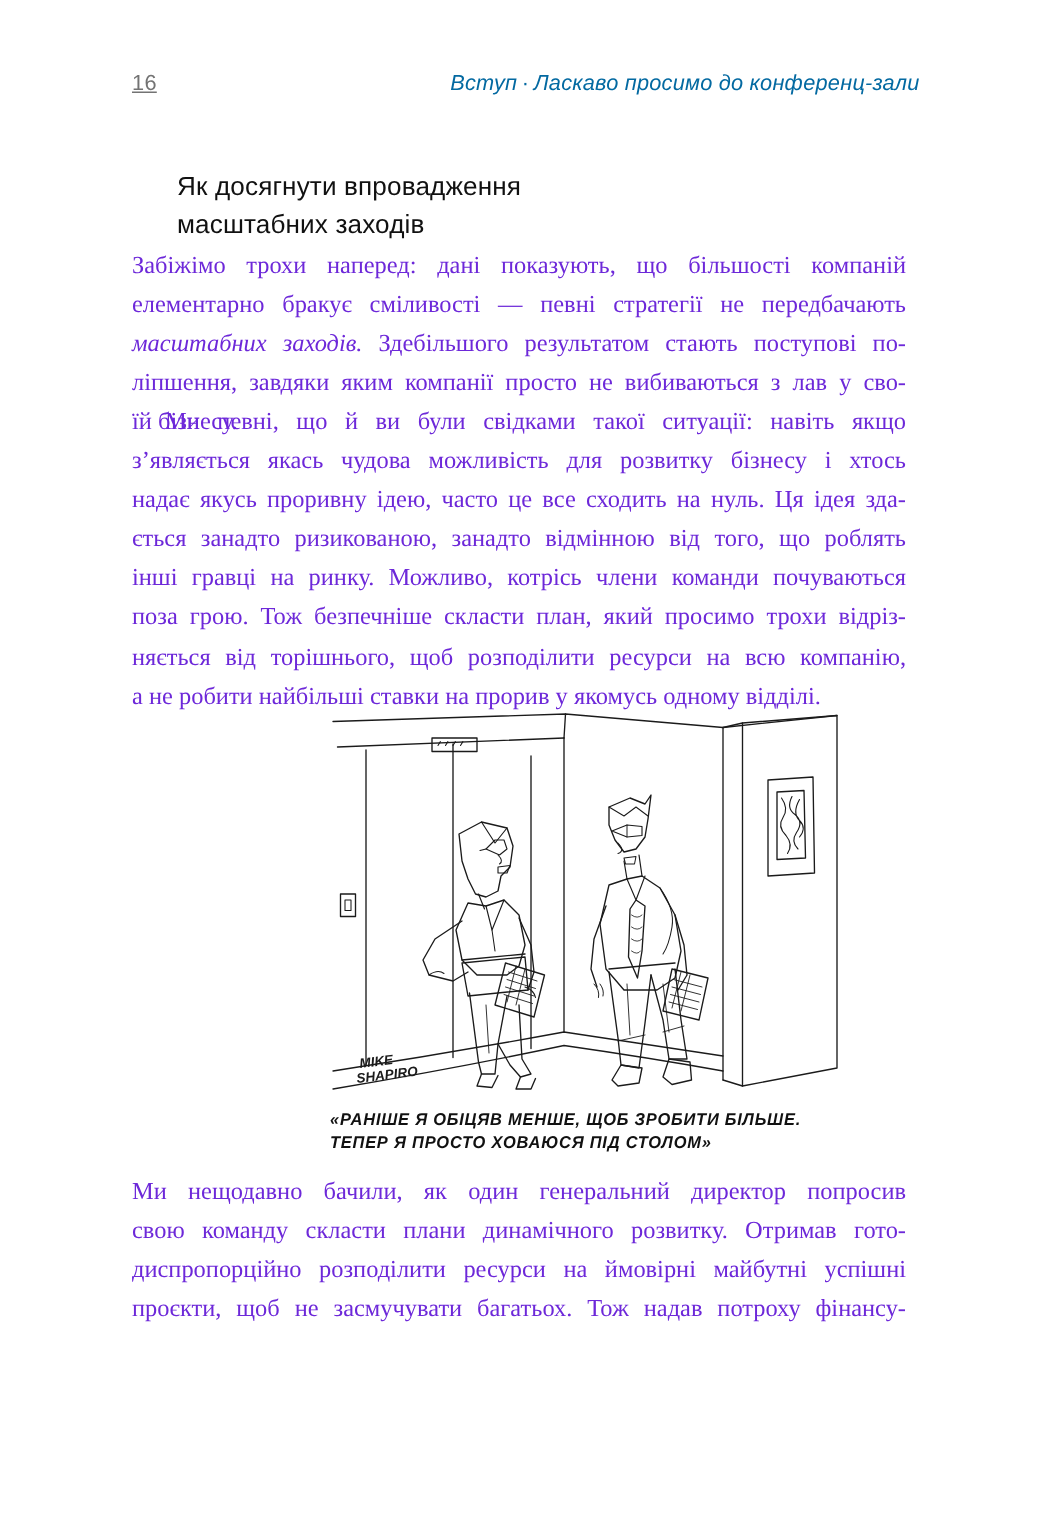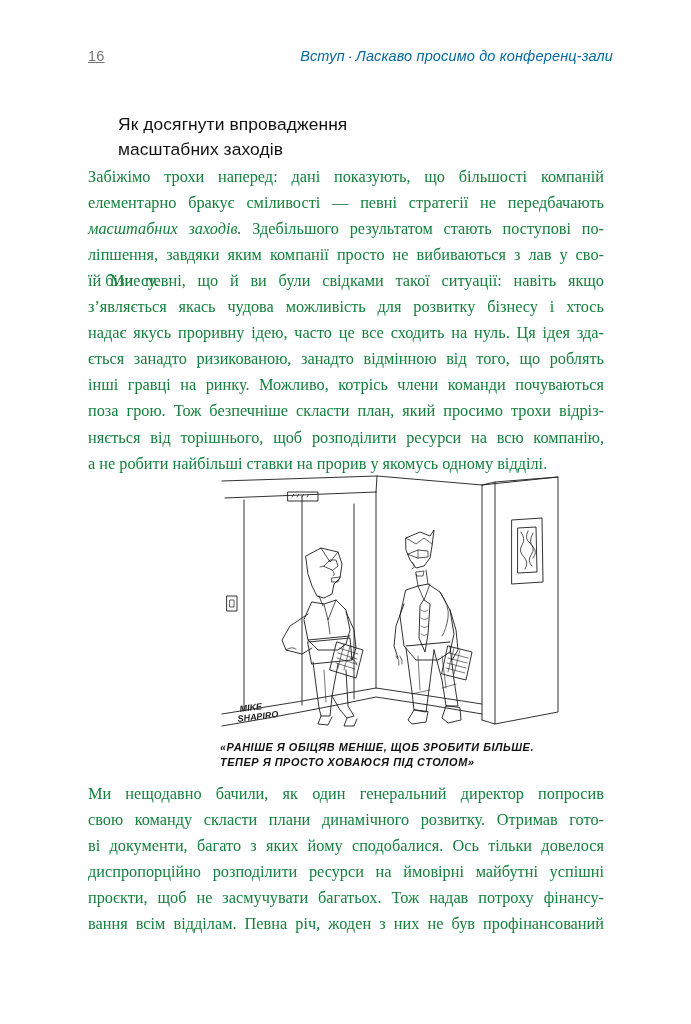--- a/index.html
+++ b/index.html
@@ -71,21 +71,21 @@
   
   .body-block {
     position: absolute;
     left: 88px;
     width: 516px;
     font-family: "Liberation Serif", serif;
     font-size: 16.3px;
     line-height: 26.1px;
     text-align: justify;
     text-justify: inter-word;
-    color: #15803d;
+    color: #6d28d9;
     hyphens: none;
   }
   .body-block p {
     margin: 0;
   }
   .body-block i { font-style: italic; }
 
   #para-1 { top: 164px; }
   #para-2 { top: 268px; }
   #para-3 { top: 781px; }
@@ -294,20 +294,18 @@
     <figcaption class="cartoon-caption">
       <span class="cline">«РАНІШЕ Я ОБІЦЯВ МЕНШЕ, ЩОБ ЗРОБИТИ БІЛЬШЕ.</span>
       <span class="cline">ТЕПЕР Я ПРОСТО ХОВАЮСЯ ПІД СТОЛОМ»</span>
     </figcaption>
   </figure>
 
   <div class="body-block" id="para-3">
     <p>
       <span class="ln">Ми нещодавно бачили, як один генеральний директор попросив</span>
       <span class="ln">свою команду скласти плани динамічного розвитку. Отримав гото-</span>
-      <span class="ln">ві документи, багато з яких йому сподобалися. Ось тільки довелося</span>
       <span class="ln">диспропорційно розподілити ресурси на ймовірні майбутні успішні</span>
       <span class="ln">проєкти, щоб не засмучувати багатьох. Тож надав потроху фінансу-</span>
-      <span class="ln">вання всім відділам. Певна річ, жоден з них не був профінансований</span>
     </p>
   </div>
 
 </div>
 
 </body></html>

